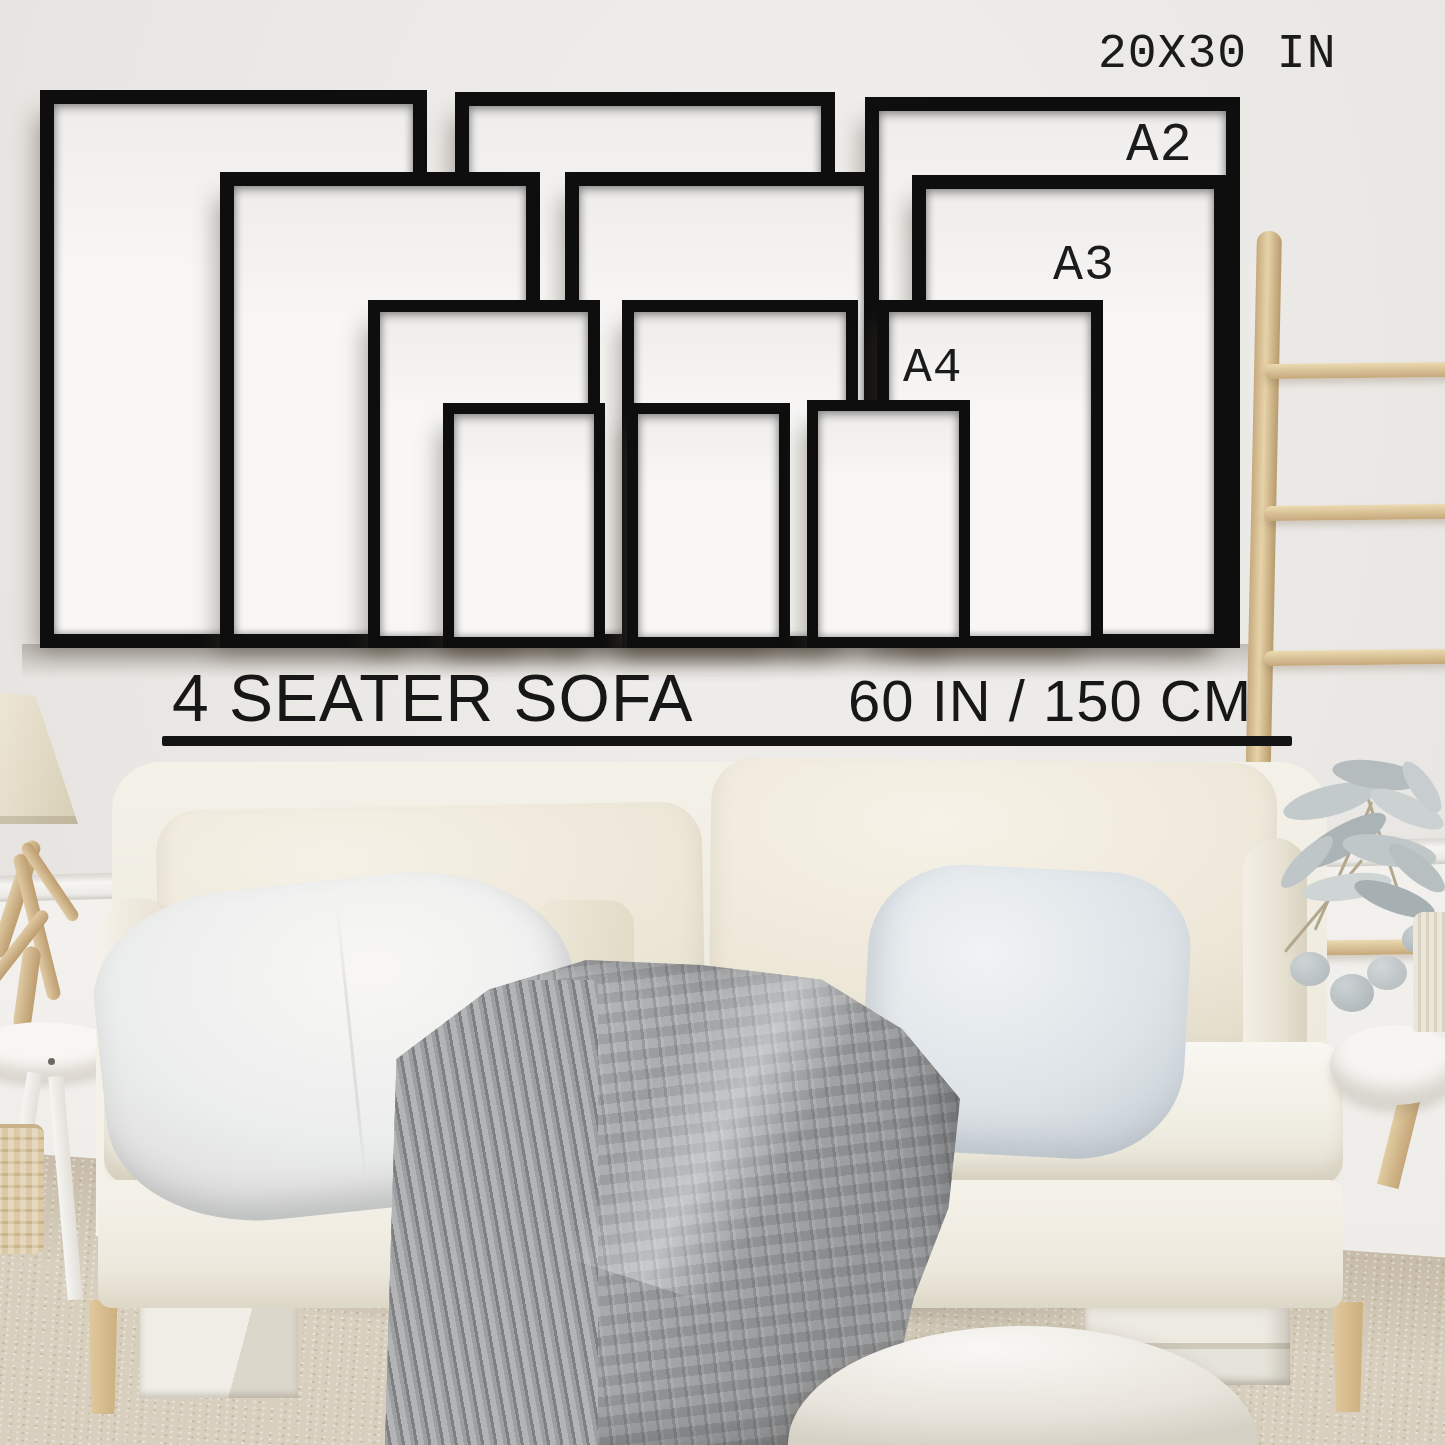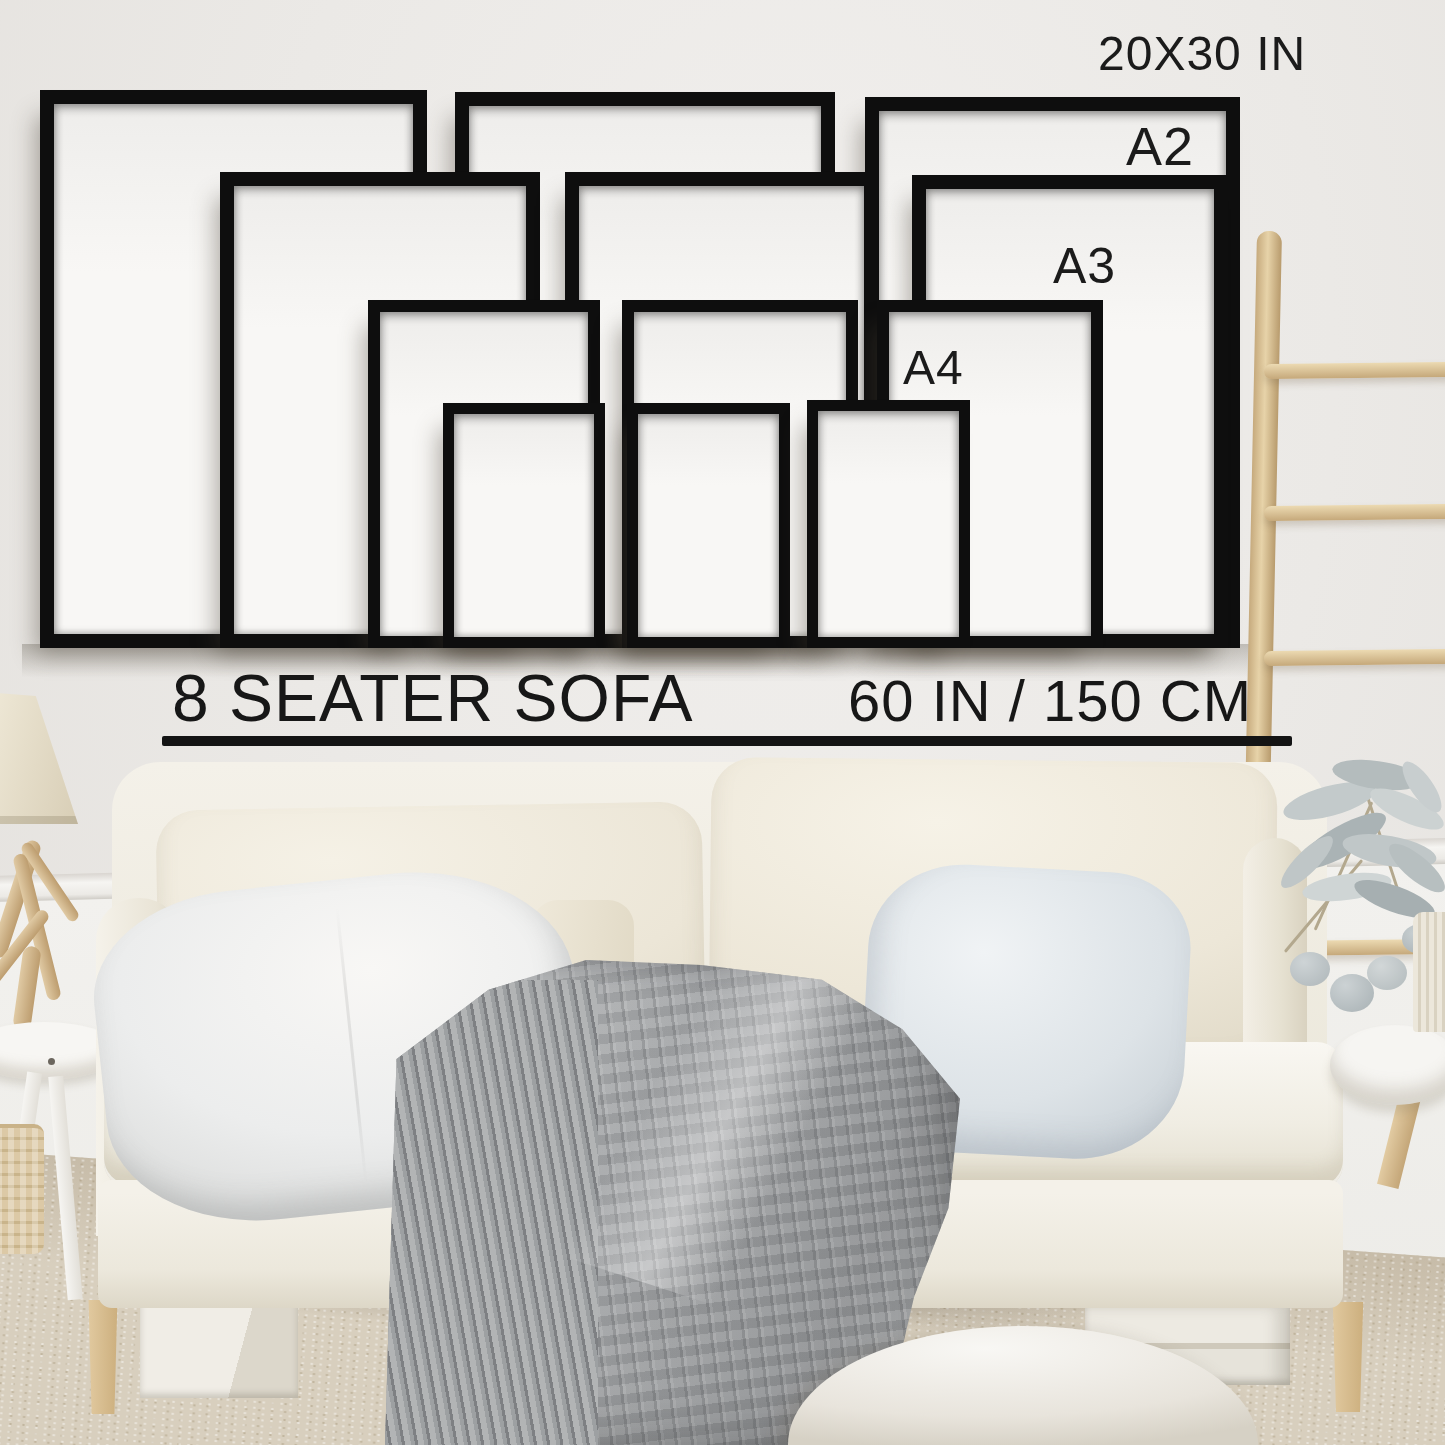--- a/index.html
+++ b/index.html
@@ -30,21 +30,21 @@
     background:linear-gradient(rgba(88,82,70,.30),rgba(88,82,70,0) 80%);}
   
   .pframe{position:absolute;box-sizing:border-box;border:14px solid #0e0e0e;
     background:linear-gradient(180deg,#eeedeb,#f8f7f5 32%);
     box-shadow:inset 0 5px 9px rgba(0,0,0,.28),inset 4px 0 7px rgba(0,0,0,.12),
                inset -4px 0 7px rgba(0,0,0,.12),inset 0 -3px 6px rgba(0,0,0,.10),
                -14px 16px 22px -10px rgba(70,62,50,.42);}
   .bw12{border-width:12px;} .bw11{border-width:11px;}
   .z10{z-index:10}.z20{z-index:20}.z30{z-index:30}.z40{z-index:40}
   
-  .lbl{position:absolute;color:#1b1b1b;line-height:1;letter-spacing:1px;z-index:45;white-space:nowrap;}
+  .lbl{position:absolute;color:#1b1b1b;line-height:1;letter-spacing:1px;z-index:45;white-space:nowrap;font-family:Liberation Mono, monospace;}
   .txt{position:absolute;color:#171717;line-height:1;letter-spacing:1px;z-index:80;white-space:nowrap;}
   .rule{position:absolute;background:#141414;z-index:80;border-radius:2px;}
   
   .rail{left:1257px;top:231px;width:25px;height:640px;z-index:50;border-radius:12px 12px 0 0;
     transform:rotate(1.2deg);transform-origin:top center;
     background:linear-gradient(90deg,#c6aa7d,#e7d3a9 45%,#b89b6d);}
   .rung{left:1264px;width:190px;height:15px;z-index:50;border-radius:8px 0 0 8px;
     transform:rotate(-.7deg);
     background:linear-gradient(#ecdab2,#c5a87a);
     box-shadow:0 5px 7px rgba(120,100,70,.25);}
@@ -151,21 +151,21 @@
   <div class="pframe bw12 z30" style="left:877px;top:300px;width:226px;height:348px;"></div>
   <div class="pframe bw11 z40" style="left:443px;top:403px;width:162px;height:245px;"></div>
   <div class="pframe bw11 z40" style="left:627px;top:403px;width:163px;height:245px;"></div>
   <div class="pframe bw11 z40" style="left:807px;top:400px;width:163px;height:248px;"></div>
 
   <div class="lbl" style="left:1098px;top:30px;font-size:48px;">20X30 IN</div>
   <div class="lbl" style="left:1126px;top:119px;font-size:54px;">A2</div>
   <div class="lbl" style="left:1053px;top:241px;font-size:50px;">A3</div>
   <div class="lbl" style="left:903px;top:344px;font-size:48px;">A4</div>
 
-  <div class="txt" style="left:172px;top:665px;font-size:66px;">8 SEATER SOFA</div>
+  <div class="txt" style="left:172px;top:665px;font-size:66px;">4 SEATER SOFA</div>
   <div class="txt" style="left:848px;top:672px;font-size:58px;">60 IN / 150 CM</div>
   <div class="rule" style="left:162px;top:736px;width:1130px;height:10px;"></div>
 
   <div class="abs rail"></div>
   <div class="abs rung" style="top:363px;"></div>
   <div class="abs rung" style="top:505px;"></div>
   <div class="abs rung" style="top:650px;"></div>
   <div class="abs rung" style="top:940px;"></div>
 
   <div class="abs lamp"></div>

